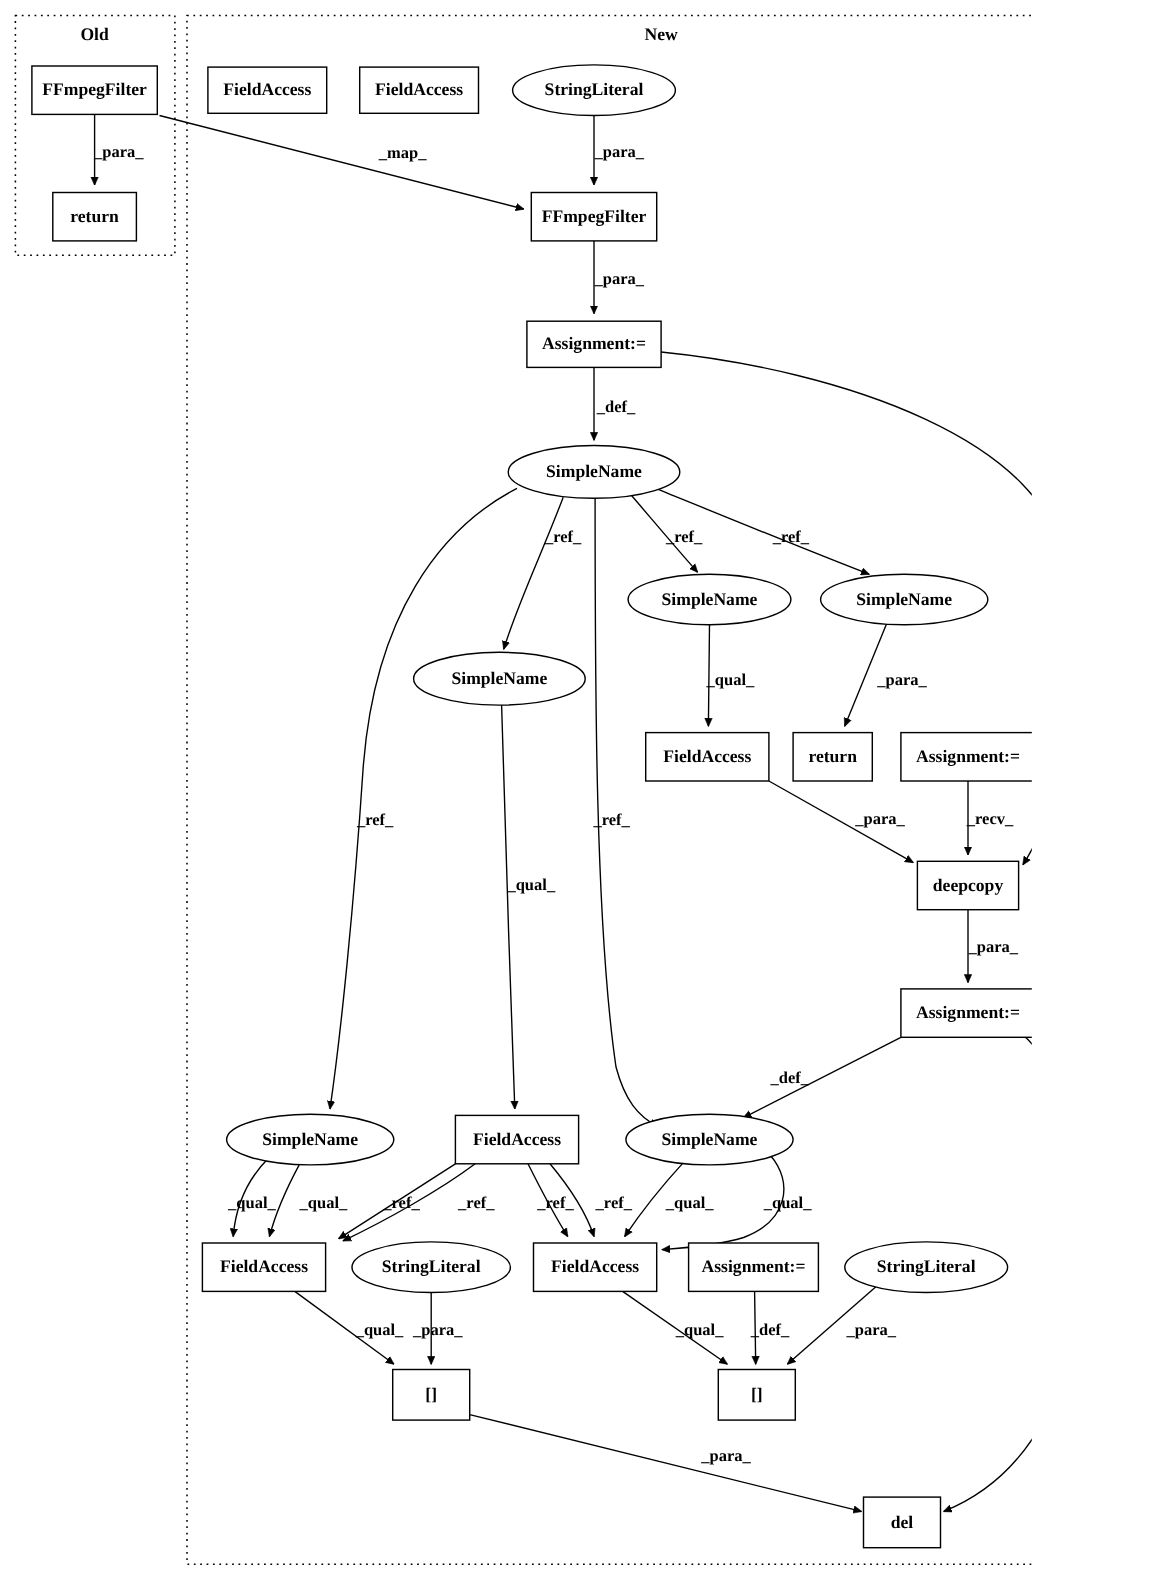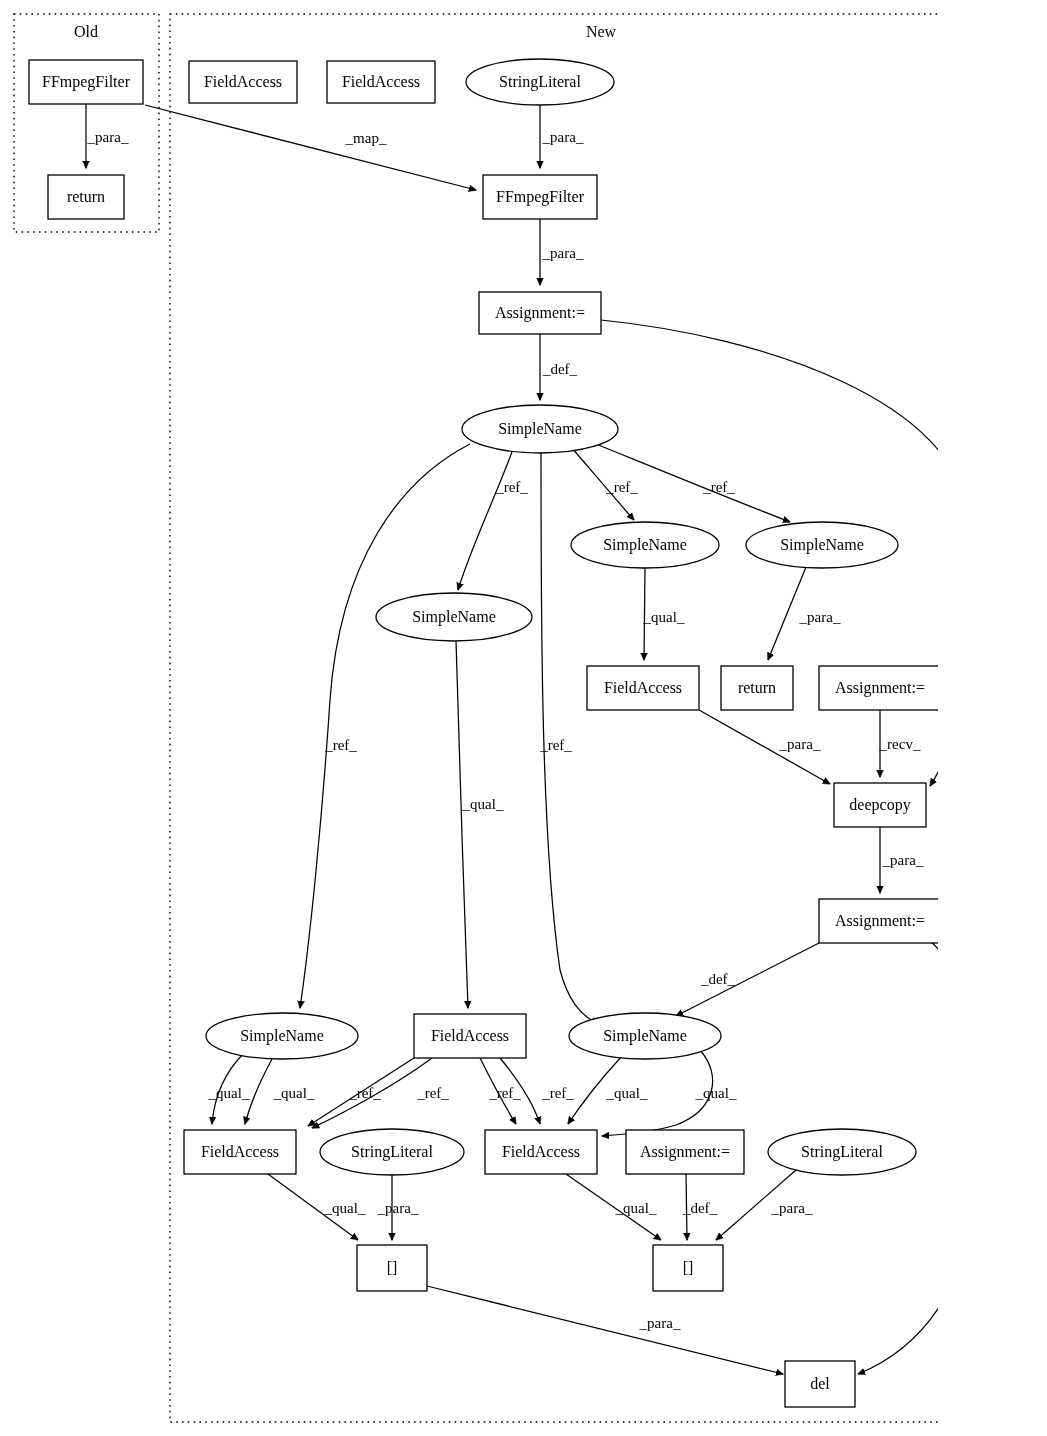--- a/index.html
+++ b/index.html
@@ -9,20 +9,21 @@
   }
   body {
     font-family: "Liberation Serif", "DejaVu Serif", serif;
   }
   #graph-root {
     position: relative;
     width: 938px;
     height: 1436px;
     background: #ffffff;
     overflow: hidden;
+    font-weight: bold;
   }
   svg#graph-canvas {
     display: block;
     width: 1047px;
     height: 1436px;
   }
   .cluster-box {
     fill: none;
     stroke: #000000;
     stroke-width: 1.4;

